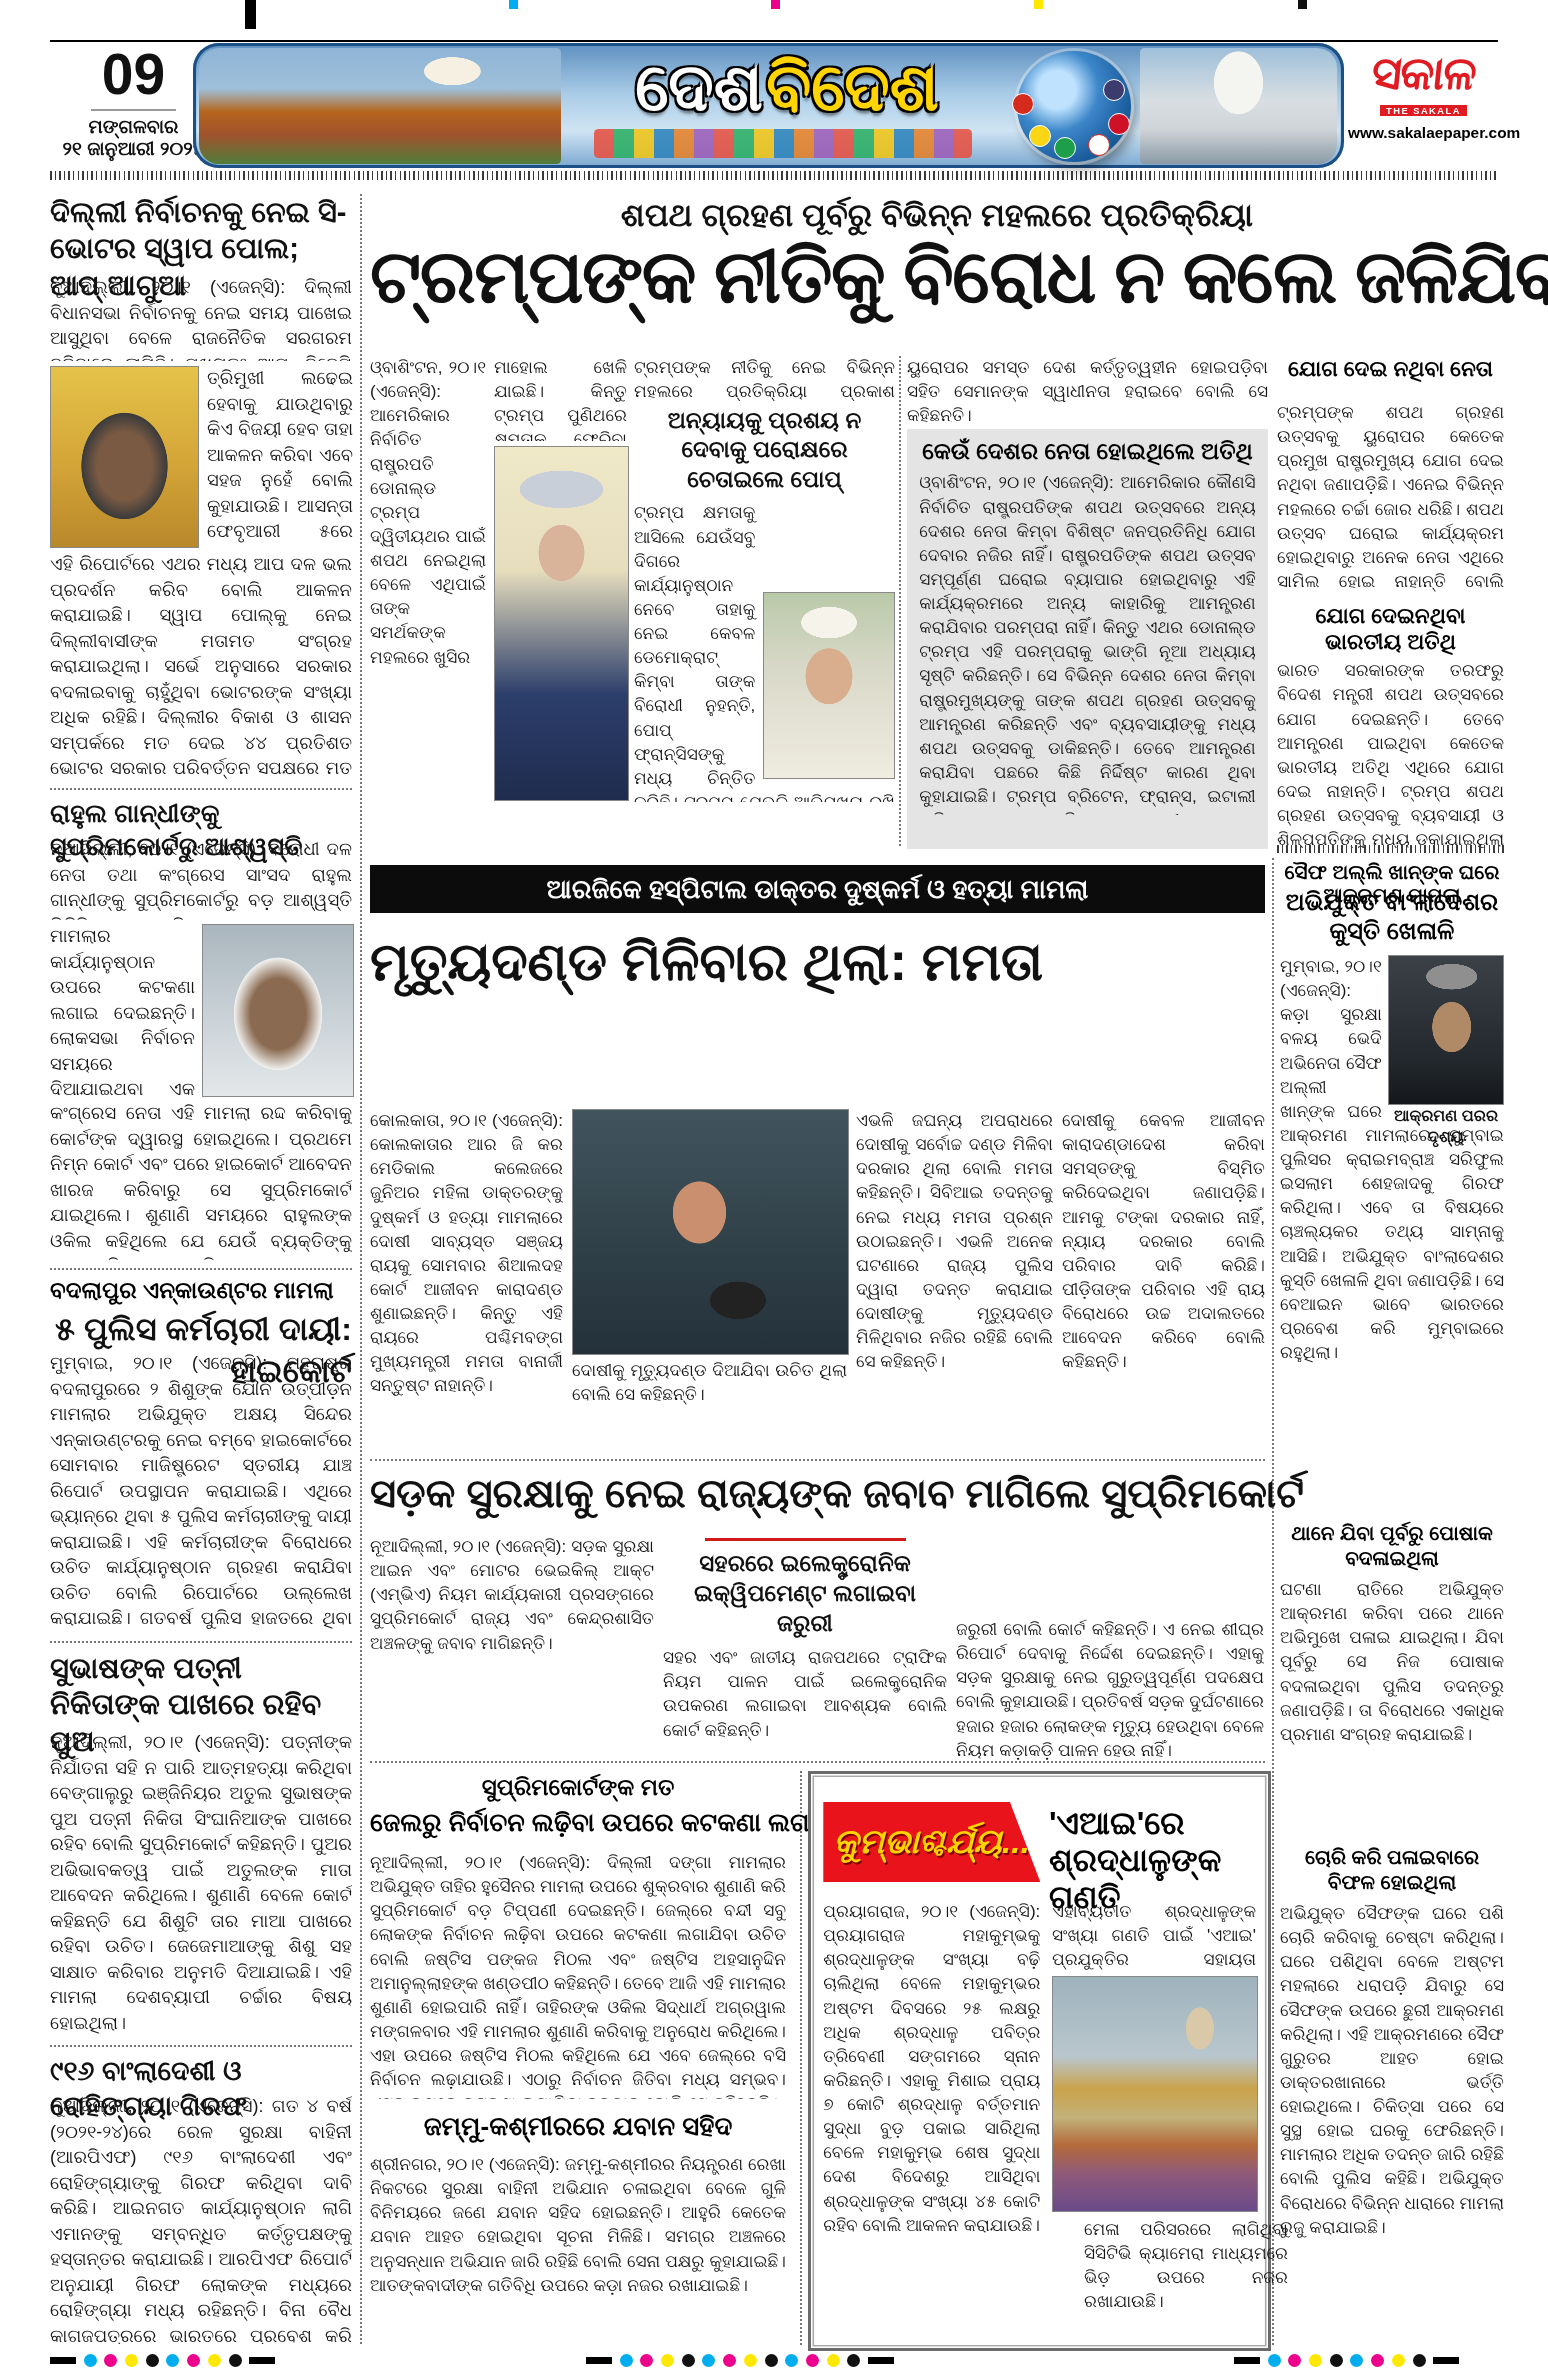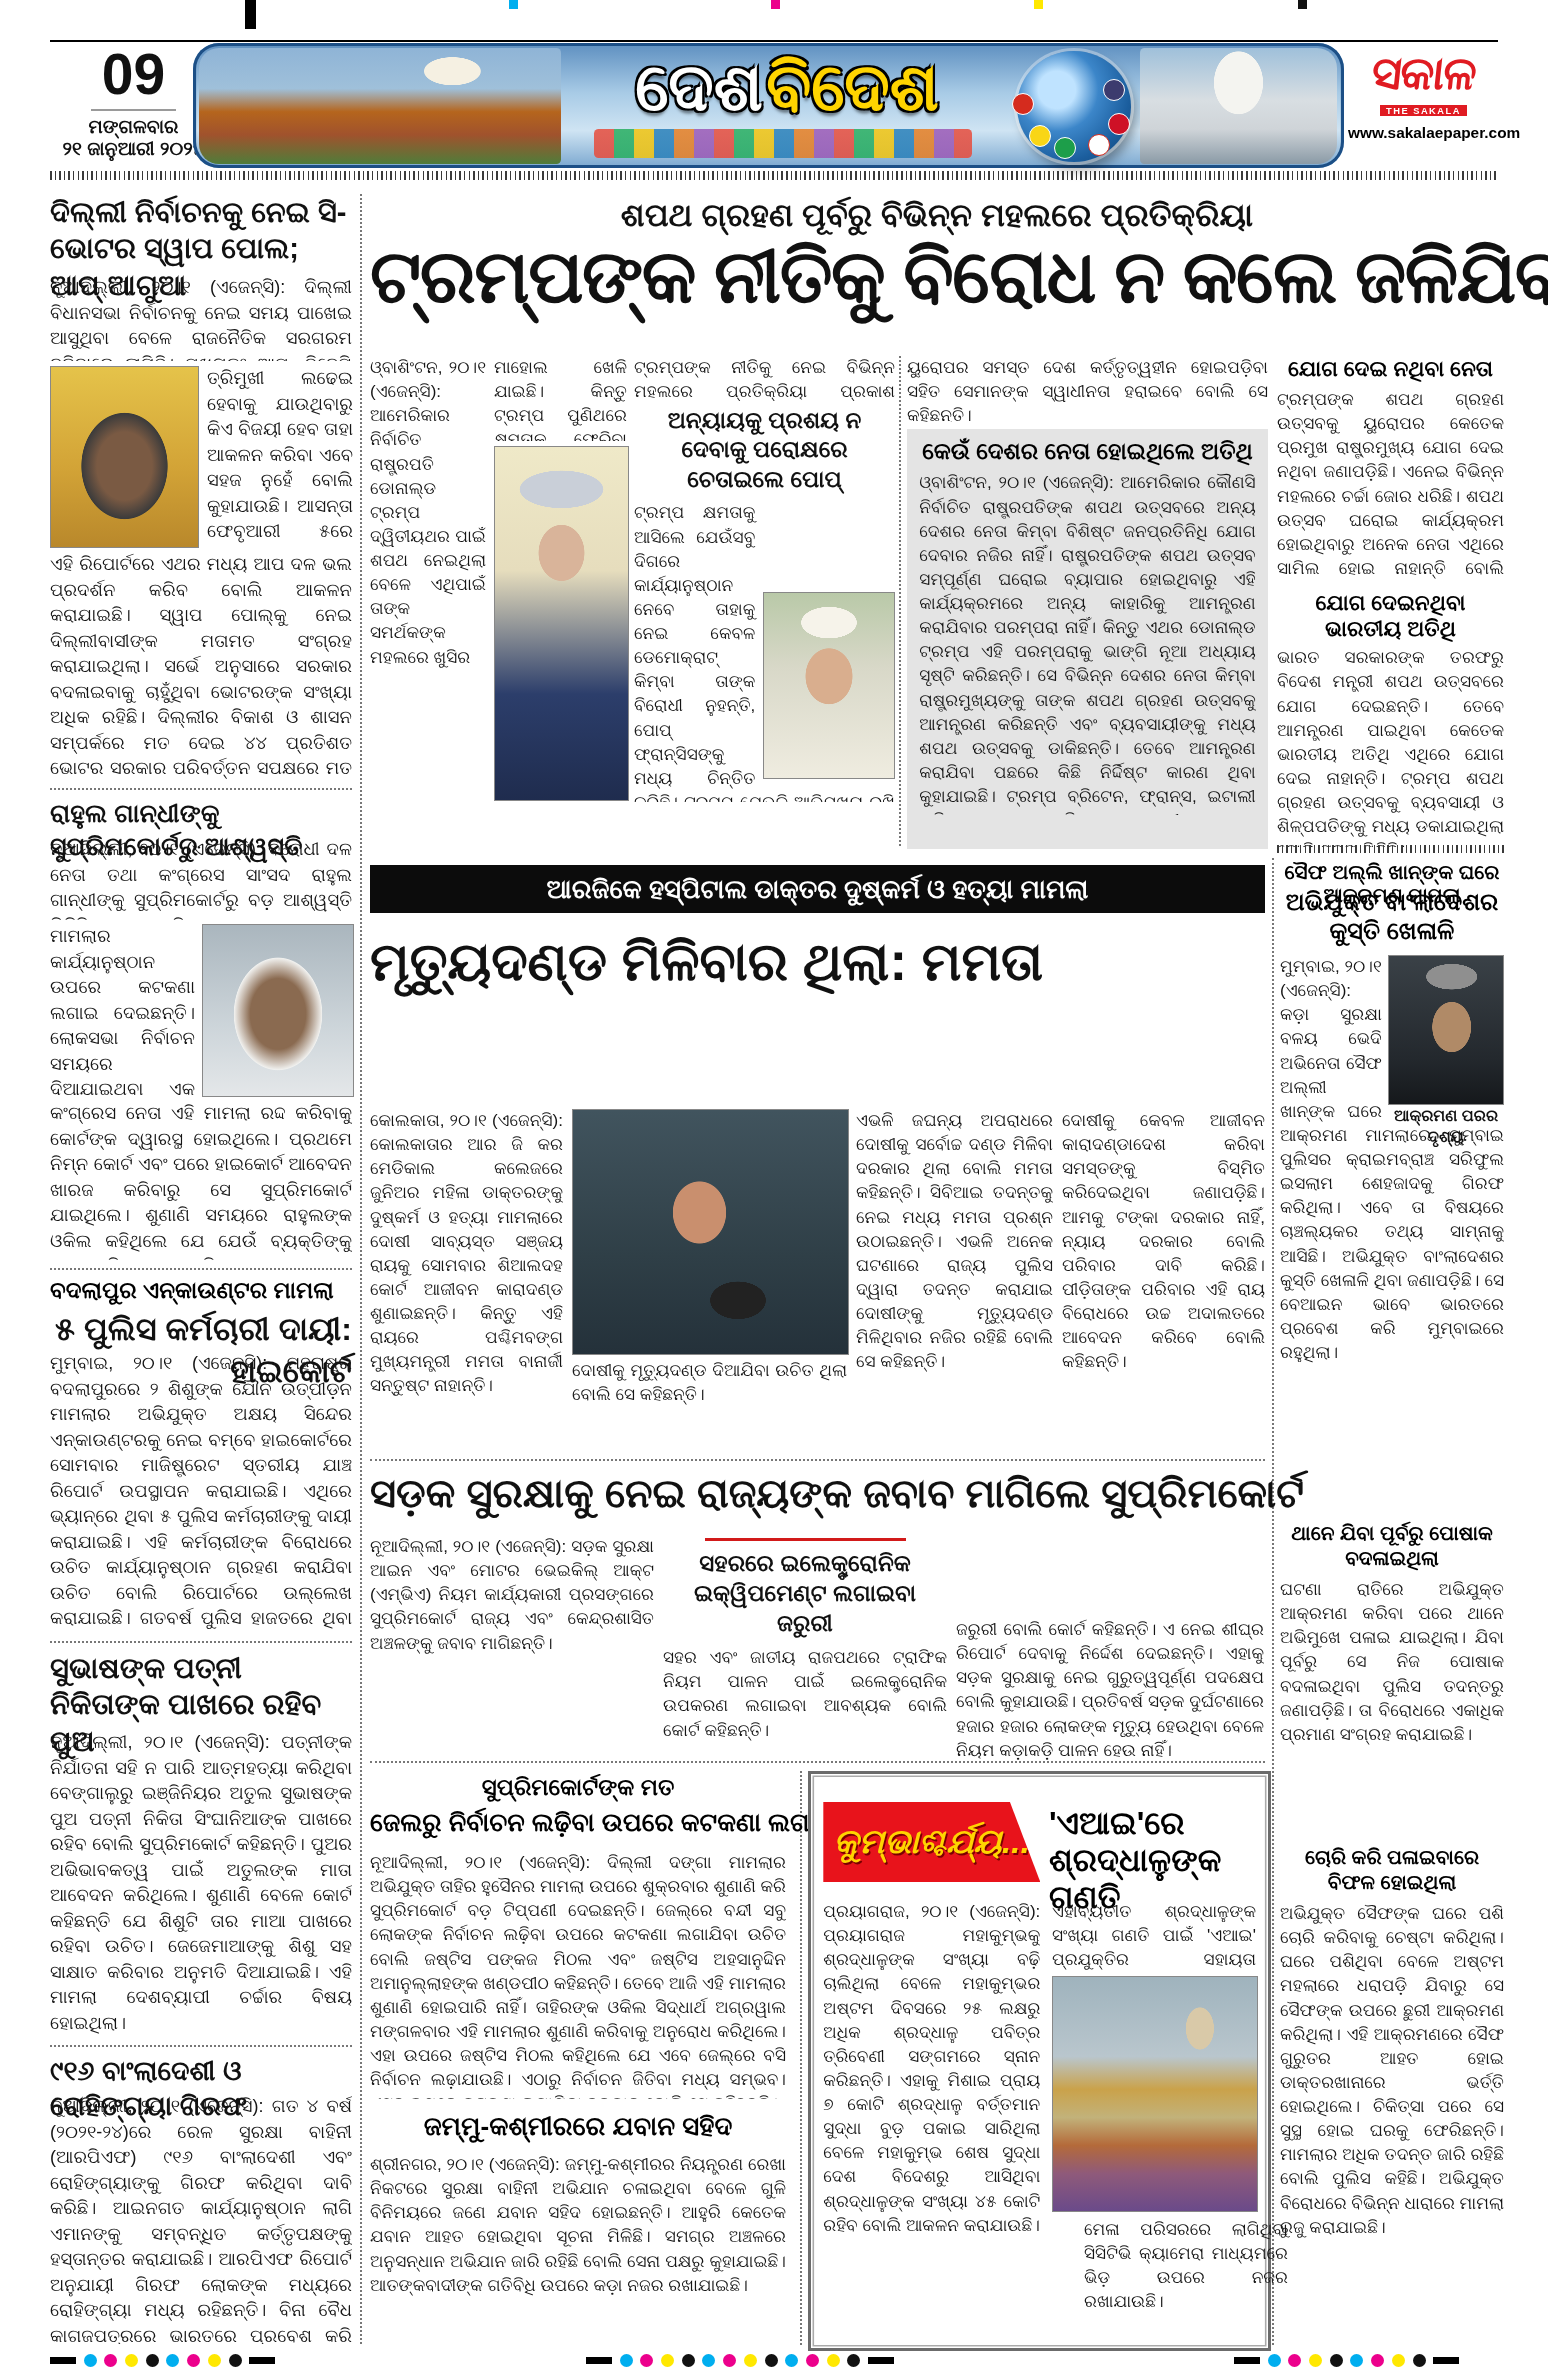--- a/index.html
+++ b/index.html
@@ -162,21 +162,21 @@
 
   <div class="abs dotted-v" style="left:899px;top:356px;height:490px;"></div>
 
   <div class="abs body-txt sm" style="left:907px;top:356px;width:361px;height:66px;">ୟୁରୋପର ସମସ୍ତ ଦେଶ କର୍ତ୍ତୃତ୍ୱହୀନ ହୋଇପଡ଼ିବା ସହିତ ସେମାନଙ୍କ ସ୍ୱାଧୀନତା ହରାଇବେ ବୋଲି ସେ କହିଛନ୍ତି।</div>
   <div class="abs gray-box" style="left:907px;top:429px;width:361px;height:420px;overflow:hidden;">
     <div class="hl center" style="font-size:23px;margin-bottom:6.2px;">କେଉଁ ଦେଶର ନେତା ହୋଇଥିଲେ ଅତିଥି</div>
     <div class="body-txt sm" style="height:344px;">ଓ୍ବାଶିଂଟନ, ୨୦।୧ (ଏଜେନ୍ସି): ଆମେରିକାର କୌଣସି ନିର୍ବାଚିତ ରାଷ୍ଟ୍ରପତିଙ୍କ ଶପଥ ଉତ୍ସବରେ ଅନ୍ୟ ଦେଶର ନେତା କିମ୍ବା ବିଶିଷ୍ଟ ଜନପ୍ରତିନିଧି ଯୋଗ ଦେବାର ନଜିର ନାହିଁ। ରାଷ୍ଟ୍ରପତିଙ୍କ ଶପଥ ଉତ୍ସବ ସମ୍ପୂର୍ଣ୍ଣ ଘରୋଇ ବ୍ୟାପାର ହୋଇଥିବାରୁ ଏହି କାର୍ଯ୍ୟକ୍ରମରେ ଅନ୍ୟ କାହାରିକୁ ଆମନ୍ତ୍ରଣ କରାଯିବାର ପରମ୍ପରା ନାହିଁ। କିନ୍ତୁ ଏଥର ଡୋନାଲ୍ଡ ଟ୍ରମ୍ପ ଏହି ପରମ୍ପରାକୁ ଭାଙ୍ଗି ନୂଆ ଅଧ୍ୟାୟ ସୃଷ୍ଟି କରିଛନ୍ତି। ସେ ବିଭିନ୍ନ ଦେଶର ନେତା କିମ୍ବା ରାଷ୍ଟ୍ରମୁଖ୍ୟଙ୍କୁ ତାଙ୍କ ଶପଥ ଗ୍ରହଣ ଉତ୍ସବକୁ ଆମନ୍ତ୍ରଣ କରିଛନ୍ତି ଏବଂ ବ୍ୟବସାୟୀଙ୍କୁ ମଧ୍ୟ ଶପଥ ଉତ୍ସବକୁ ଡାକିଛନ୍ତି। ତେବେ ଆମନ୍ତ୍ରଣ କରାଯିବା ପଛରେ କିଛି ନିର୍ଦ୍ଦିଷ୍ଟ କାରଣ ଥିବା କୁହାଯାଇଛି। ଟ୍ରମ୍ପ ବ୍ରିଟେନ, ଫ୍ରାନ୍ସ, ଇଟାଲୀ ଭଳି ରାଷ୍ଟ୍ର ଓ ଆମେରିକାର ସହଯୋଗୀ ରାଷ୍ଟ୍ରଙ୍କ ନେତାଙ୍କୁ ଆମନ୍ତ୍ରଣ କରିଛନ୍ତି ବୋଲି କୁହାଯାଉଛି।</div>
   </div>
 
   <div class="abs" style="left:1277px;top:356px;width:227px;height:492px;overflow:hidden;">
-    <div class="hl center" style="font-size:21.6px;margin-bottom:6px;">ଯୋଗ ଦେଇ ନଥିବା ନେତା</div>
+    <div class="hl center" style="font-size:21.6px;margin-bottom:19px;">ଯୋଗ ଦେଇ ନଥିବା ନେତା</div>
     <div class="body-txt sm" style="height:194px;">ଟ୍ରମ୍ପଙ୍କ ଶପଥ ଗ୍ରହଣ ଉତ୍ସବକୁ ୟୁରୋପର କେତେକ ପ୍ରମୁଖ ରାଷ୍ଟ୍ରମୁଖ୍ୟ ଯୋଗ ଦେଇ ନଥିବା ଜଣାପଡ଼ିଛି। ଏନେଇ ବିଭିନ୍ନ ମହଲରେ ଚର୍ଚ୍ଚା ଜୋର ଧରିଛି। ଶପଥ ଉତ୍ସବ ଘରୋଇ କାର୍ଯ୍ୟକ୍ରମ ହୋଇଥିବାରୁ ଅନେକ ନେତା ଏଥିରେ ସାମିଲ ହୋଇ ନାହାନ୍ତି ବୋଲି କୁହାଯାଉଛି।</div>
     <div class="hl center" style="font-size:21.6px;margin:7.7px 0 4.6px;">ଯୋଗ ଦେଇନଥିବା ଭାରତୀୟ ଅତିଥି</div>
     <div class="body-txt sm" style="height:201px;">ଭାରତ ସରକାରଙ୍କ ତରଫରୁ ବିଦେଶ ମନ୍ତ୍ରୀ ଶପଥ ଉତ୍ସବରେ ଯୋଗ ଦେଇଛନ୍ତି। ତେବେ ଆମନ୍ତ୍ରଣ ପାଇଥିବା କେତେକ ଭାରତୀୟ ଅତିଥି ଏଥିରେ ଯୋଗ ଦେଇ ନାହାନ୍ତି। ଟ୍ରମ୍ପ ଶପଥ ଗ୍ରହଣ ଉତ୍ସବକୁ ବ୍ୟବସାୟୀ ଓ ଶିଳ୍ପପତିଙ୍କୁ ମଧ୍ୟ ଡକାଯାଇଥିଲା ବୋଲି ସୂଚନା ମିଳିଛି।</div>
   </div>
 
   <div class="abs hatch" style="left:1277px;top:845px;width:227px;height:7.7px;"></div>
 
   <div class="abs blackbar" style="left:370px;top:865px;width:895px;height:48px;">
     <span>ଆରଜିକେ ହସ୍ପିଟାଲ ଡାକ୍ତର ଦୁଷ୍କର୍ମ ଓ ହତ୍ୟା ମାମଲା</span>
   </div>

